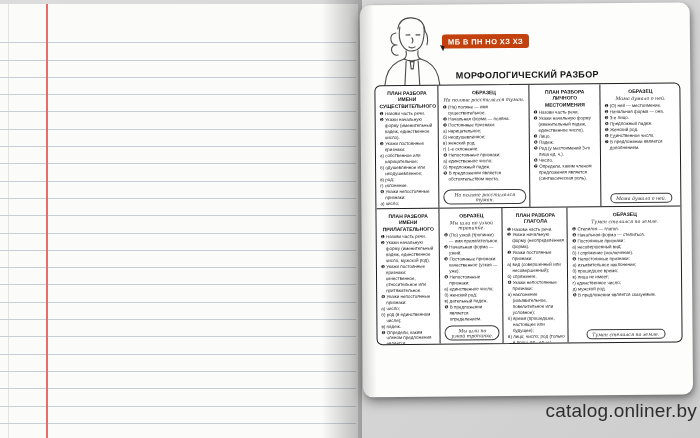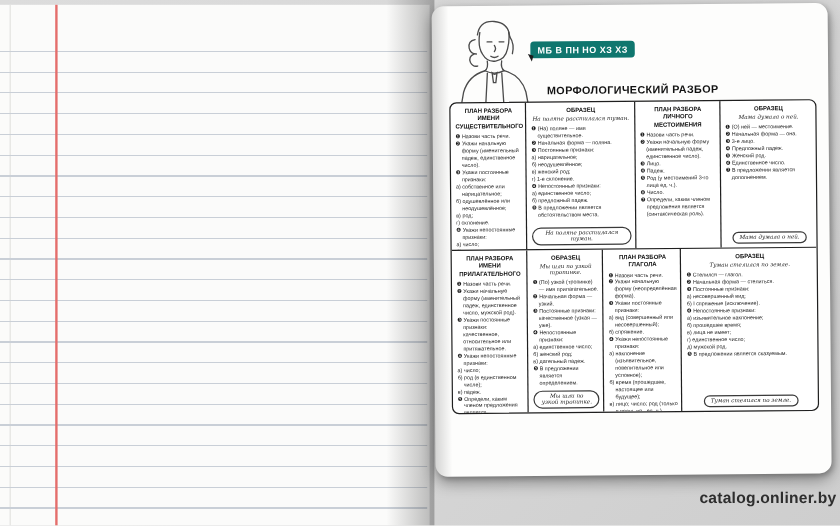--- a/index.html
+++ b/index.html
@@ -18,21 +18,21 @@
 
   
   .right-page{position:absolute;left:360px;top:5px;width:330px;height:392px;
               background:#fdfdfc;border-radius:10px;
               box-shadow:0 5px 12px rgba(0,0,0,.38),2px 2px 4px rgba(0,0,0,.2);
               transform:rotate(-.5deg);transform-origin:40px 40px;}
   .right-page:before{content:"";position:absolute;left:0;top:0;bottom:0;width:14px;border-radius:10px 0 0 10px;
               background:linear-gradient(to right,rgba(0,0,0,.16),rgba(0,0,0,0));}
 
   .portrait{position:absolute;left:16px;top:6px;width:66px;height:84px;}
-  .bubble{position:absolute;left:82px;top:30px;background:#0f766e;color:#fff;
+  .bubble{position:absolute;left:82px;top:30px;background:#c2410c;color:#fff;
           font-weight:bold;font-size:7.5px;letter-spacing:.4px;padding:2.5px 6px;border-radius:3px;white-space:nowrap;}
   .bubble-tail{position:absolute;left:-3px;bottom:-2px;width:0;height:0;display:block;
           border-top:5px solid #1d1d1d;border-left:5px solid transparent;transform:rotate(18deg);}
   .page-title{position:absolute;left:14px;top:66px;width:306px;text-align:center;
           font-weight:bold;font-size:9px;letter-spacing:.3px;color:#121212;}
 
   
   .ref-table{position:absolute;left:14px;top:80px;width:306px;height:260px;
           border:1.5px solid #1f1f1f;border-radius:6px;display:flex;flex-direction:column;
           background:#fff;box-sizing:border-box;overflow:hidden;}
@@ -45,21 +45,21 @@
   .cell-header{font-weight:bold;font-size:5px;line-height:1.25;text-align:center;
           color:#111;margin:1px 0 2px;}
   .cell-intro{font-family:"DejaVu Serif",serif;font-style:italic;font-size:4.7px;
           text-align:center;color:#222;margin-bottom:1.5px;}
   .cell-lines{font-size:4.5px;line-height:1.33;color:#1c1c1c;}
   .cell-lines>div{padding-left:5px;text-indent:-5px;}
   .boxed{margin-top:auto;align-self:center;max-width:95%;border:.9px solid #3a3a3a;border-radius:8px;
           padding:1.5px 5px;font-family:"DejaVu Serif",serif;font-style:italic;
           font-size:4.7px;text-align:center;color:#222;}
 
-  .watermark{position:absolute;right:3px;bottom:16px;font-weight:bold;font-size:13px;
+  .watermark{position:absolute;right:3px;bottom:16px;font-weight:normal;font-size:19px;
           color:#2e2e2e;letter-spacing:.2px;}
 </style>
 </head>
 <body>
 
 <div class="left-page">
   <span class="edge"></span>
   <div class="ruled"></div>
   <div class="margin-line"></div>
 </div>

